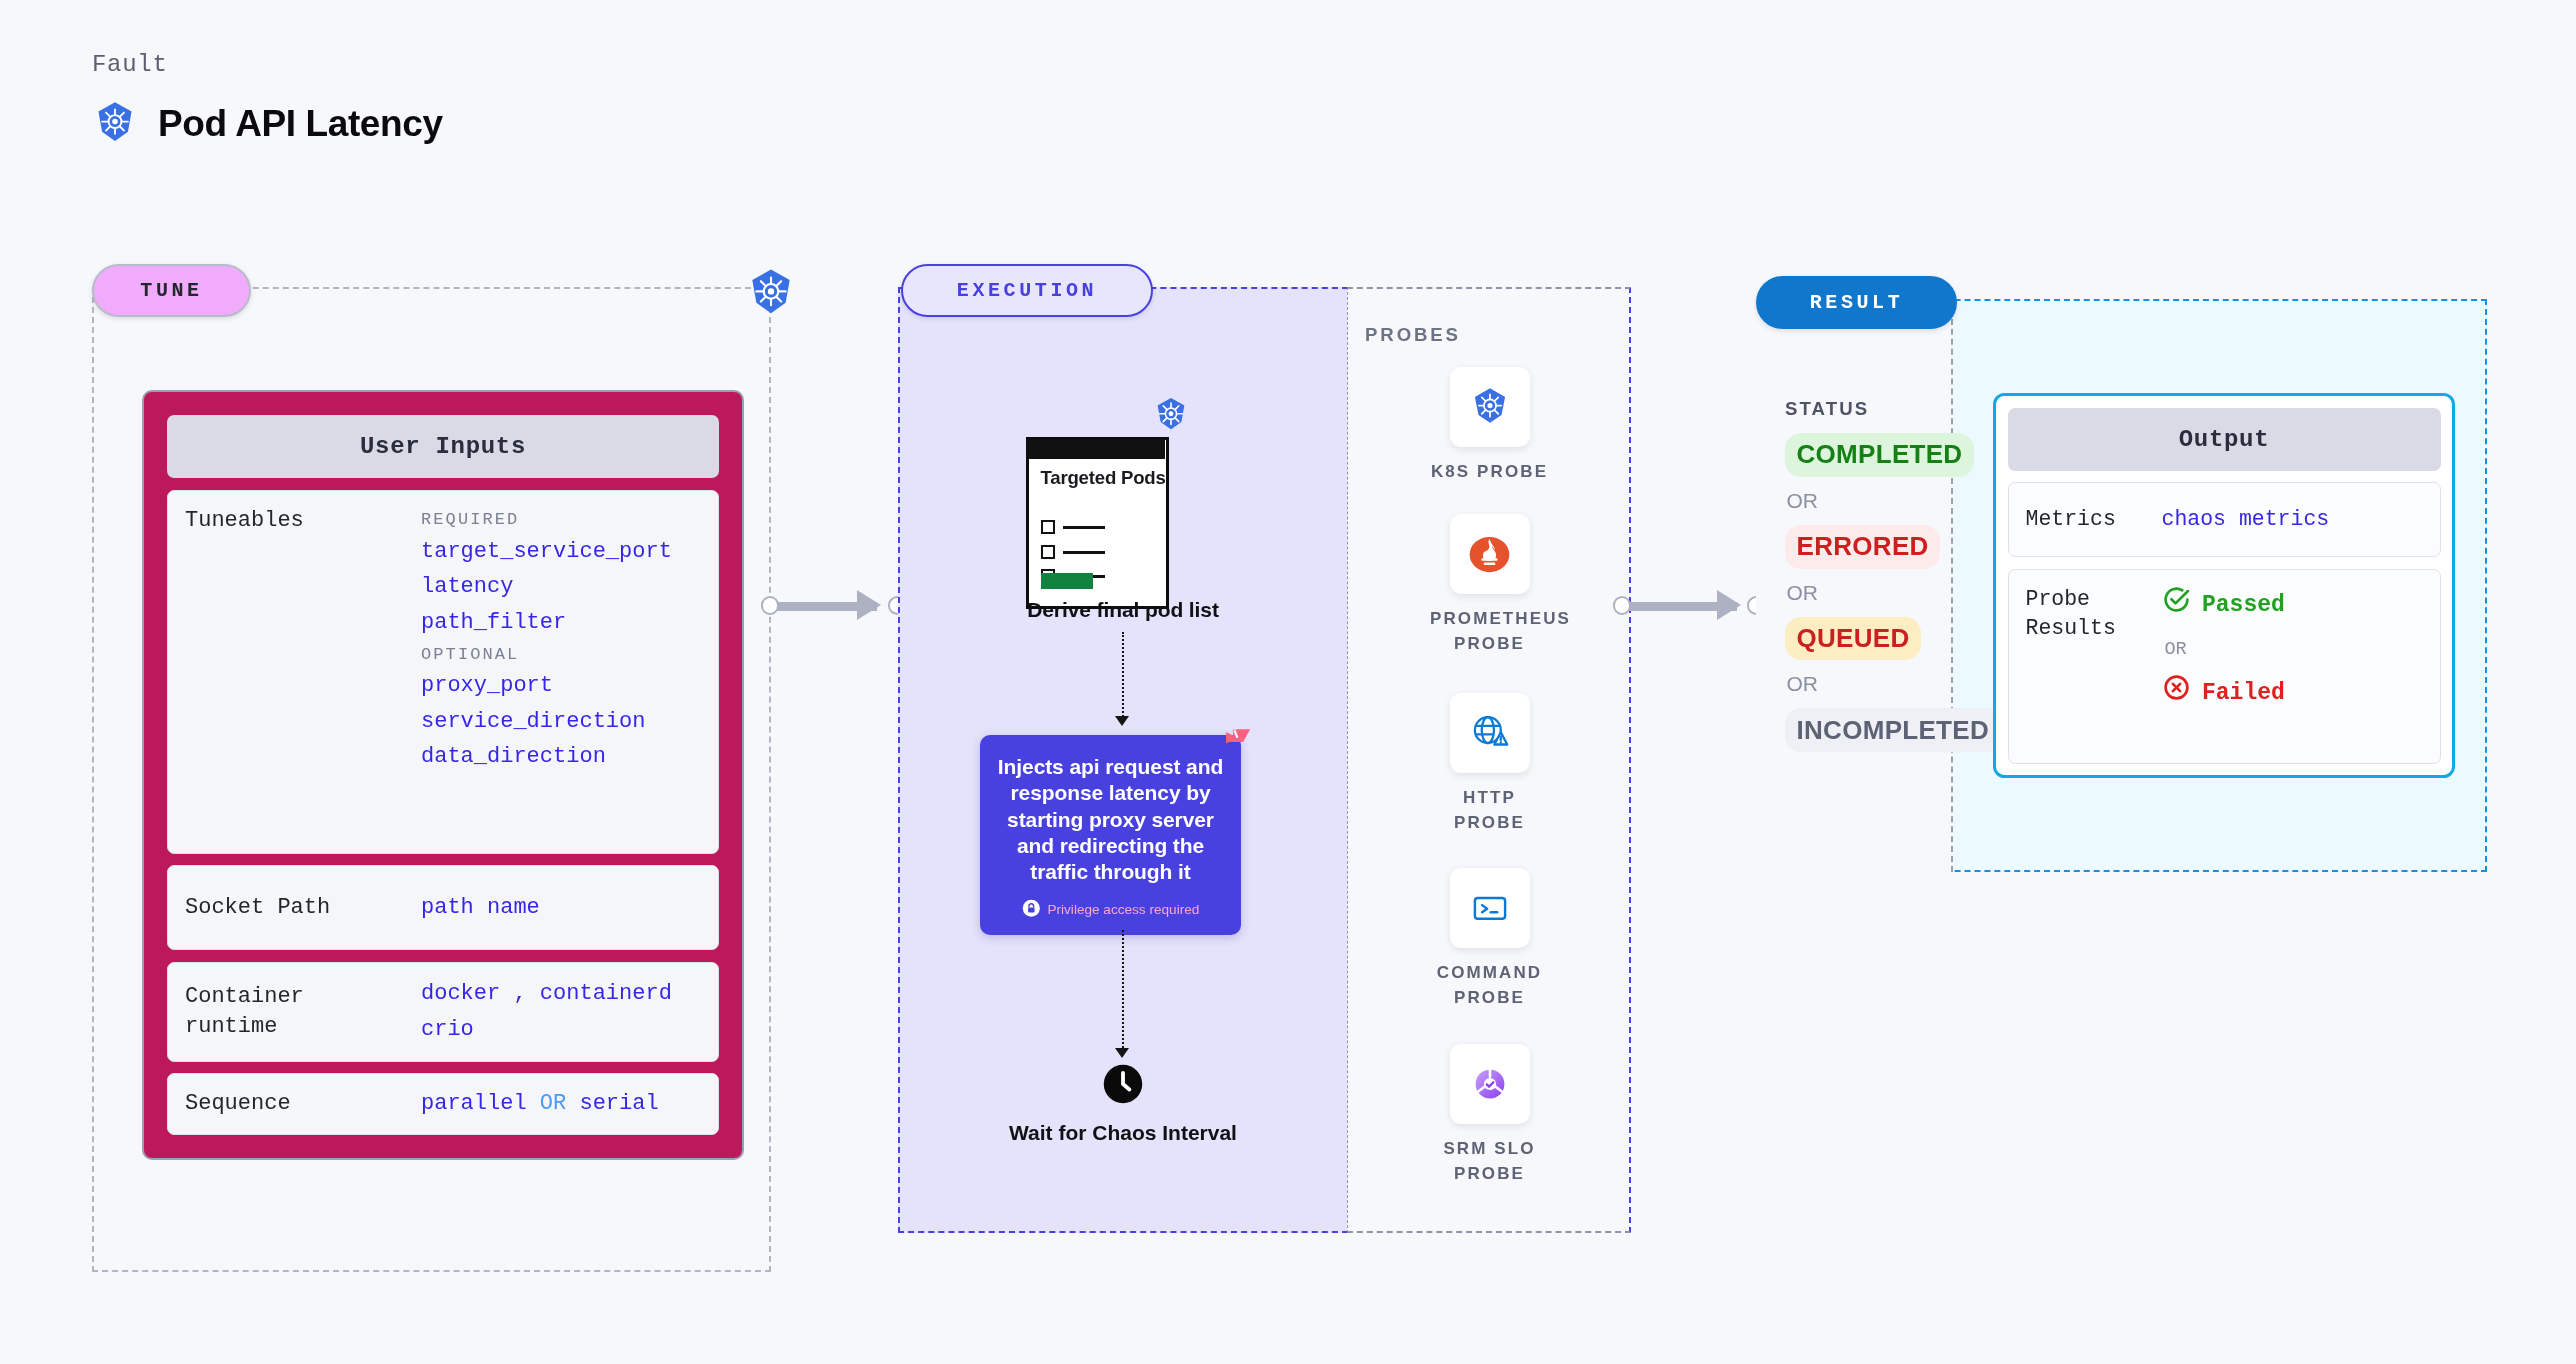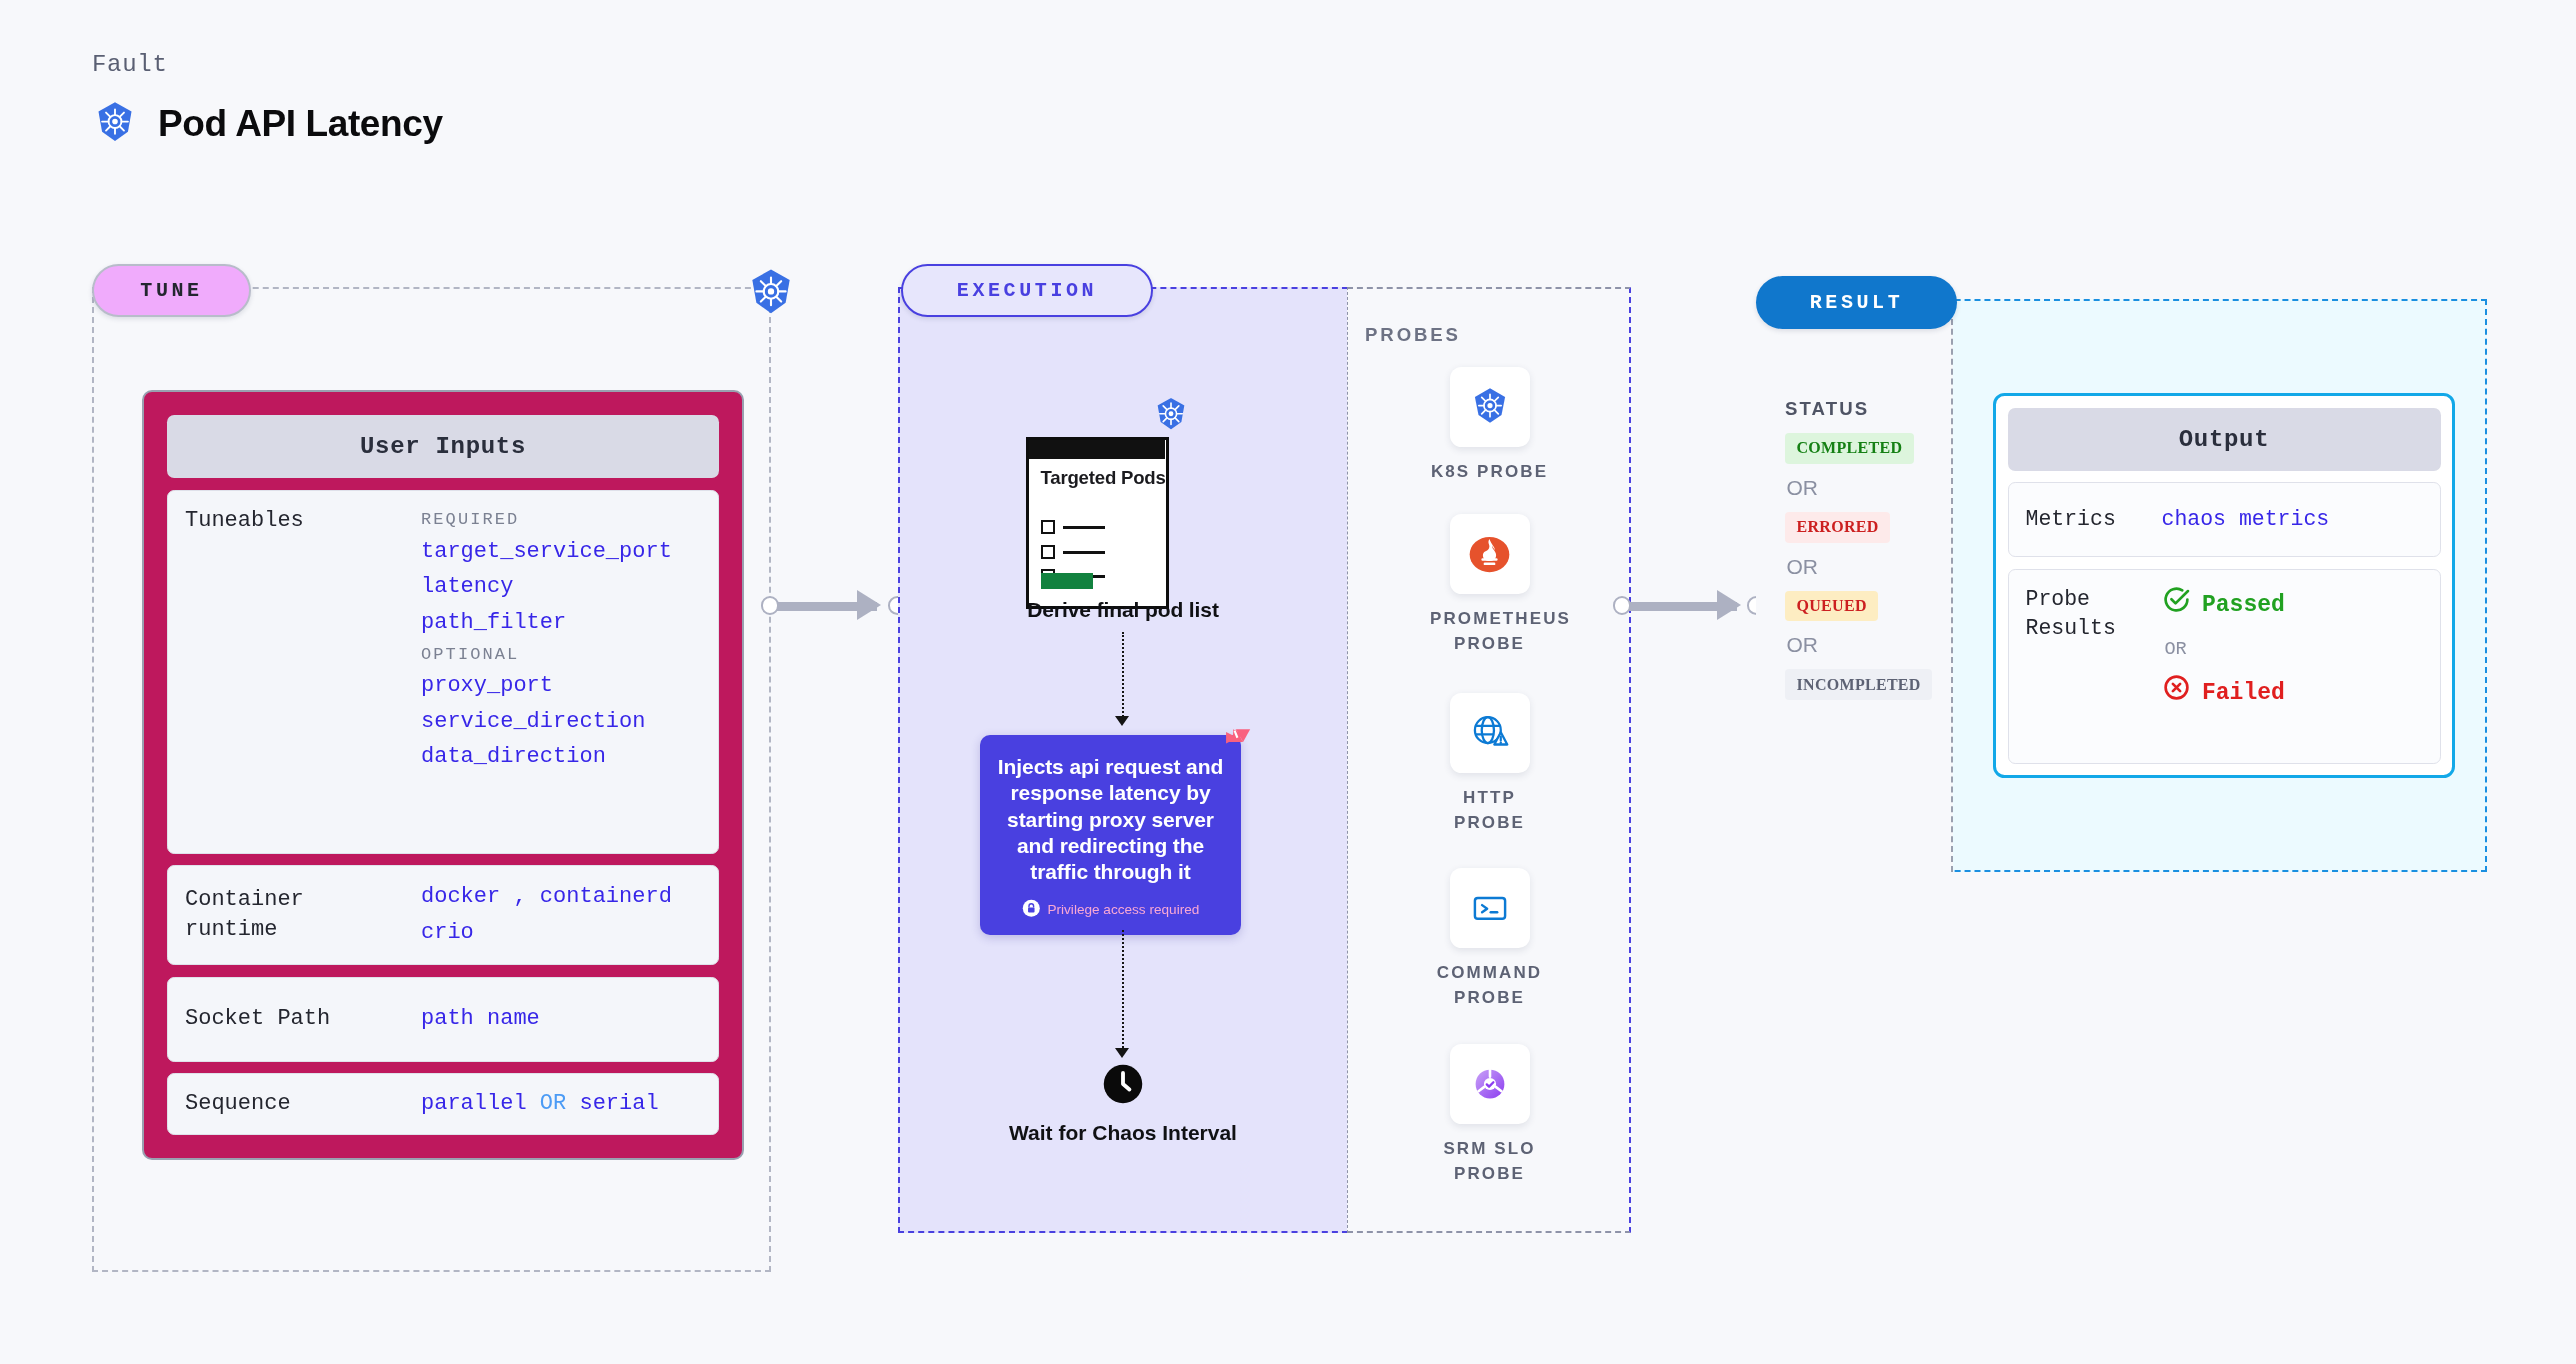--- a/index.html
+++ b/index.html
@@ -124,23 +124,23 @@
     left: 1756px; top: 276px; width: 201px; height: 53px;
     background: #1077cc; border: none; color: #ffffff;
     font-size: 20px;
   }
   #status-title {
     position: absolute; left: 1785px; top: 398px;
     font-size: 18.6px; color: #4f5465; letter-spacing: 2.1px; font-weight: 700;
   }
   .status-badge {
     display: inline-block;
-    border-radius: 4px;
+    border-radius: 16px;
     padding: 6.4px 11.5px;
-    font-size: 16px; font-weight: 700; letter-spacing: 0.3px; font-family: Liberation Serif, serif;
+    font-size: 26px; font-weight: 700; letter-spacing: 0.3px;
   }
   .or-text { font-size: 21px; color: #8b90a2; margin: 12px 0 12px 1.4px; }
 
   
   .probe-item {
     position: absolute; left: 1430px; width: 119px; text-align: center;
   }
   .probe-tile {
     width: 80px; height: 80px; margin: 0 auto;
     background: #fff; border-radius: 11.5px;
@@ -265,34 +265,34 @@
       <div class="blue-token">target_service_port</div>
       <div class="blue-token">latency</div>
       <div class="blue-token">path_filter</div>
       <div class="grp-label">OPTIONAL</div>
       <div class="blue-token">proxy_port</div>
       <div class="blue-token">service_direction</div>
       <div class="blue-token">data_direction</div>
     </div>
   </div>
 
+  <div class="row-box" style="height:85px; align-items:center;">
+    <div class="row-key">Socket Path</div>
+    <div class="row-val blue-token">path name</div>
+  </div>
+
   <div class="row-box" style="height:100px; align-items:center;">
     <div class="row-key" style="white-space:pre-line;">Container
 runtime</div>
     <div class="row-val">
       <div><span class="blue-token">docker</span>
         <span class="blue-token">,</span>
         <span class="blue-token">containerd</span></div>
       <div class="blue-token">crio</div>
     </div>
-  </div>
-
-  <div class="row-box" style="height:85px; align-items:center;">
-    <div class="row-key">Socket Path</div>
-    <div class="row-val blue-token">path name</div>
   </div>
 
   <div class="row-box" style="height:62px; align-items:center;">
     <div class="row-key">Sequence</div>
     <div class="row-val">
       <span class="blue-token">parallel</span>
       <span class="lt-blue-token">OR</span>
       <span class="blue-token">serial</span>
     </div>
   </div>

